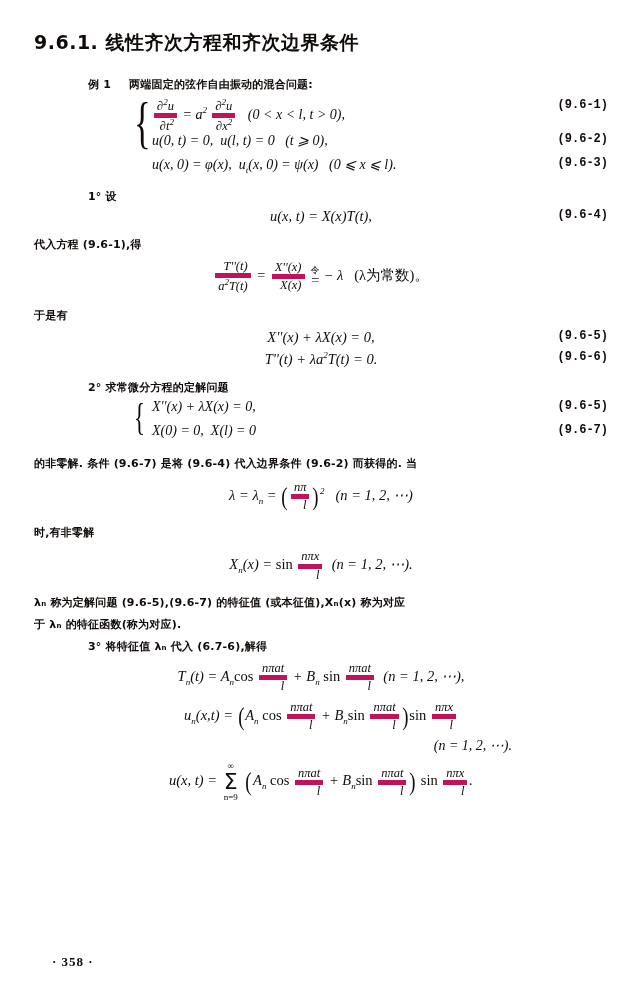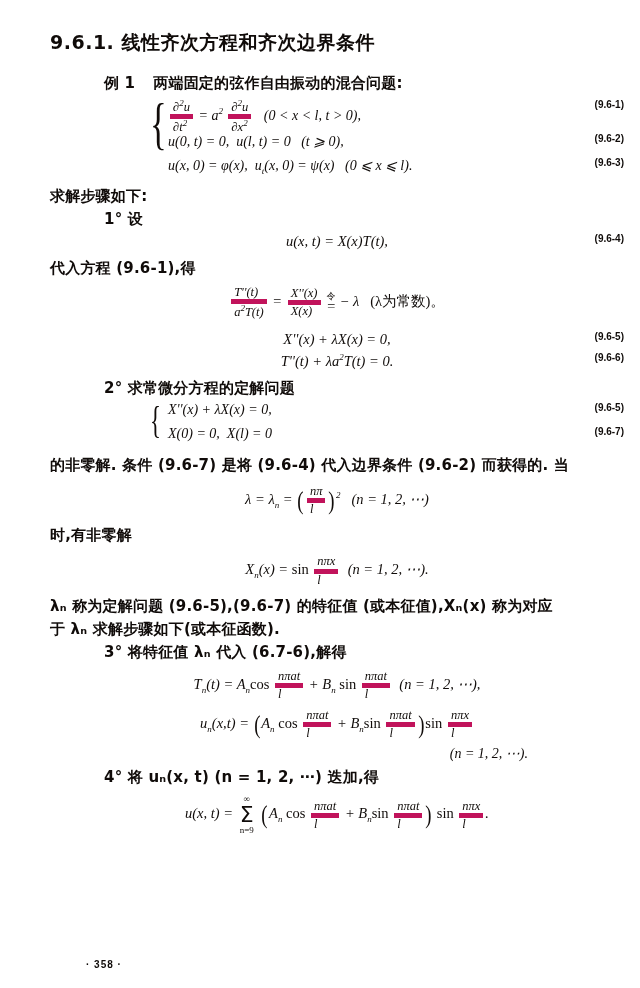--- a/index.html
+++ b/index.html
@@ -10,63 +10,62 @@
     color:#15110f;
     position:relative;
     overflow:hidden;
   }
   .page{
     position:absolute;
     left:0;top:0;width:564px;height:988px;
     padding:0;
     box-sizing:border-box;
     filter:contrast(1.05);
-    margin-left:16px;
   }
   .content{
     position:absolute;
     left:34px;top:30px;width:574px;
   }
   .sec-title{
     font-size:19px;
     font-weight:bold;
     letter-spacing:0.5px;
     margin:0 0 18px 0;
     font-family:"DejaVu Sans", sans-serif;
   }
   .row{
     position:relative;
     margin:0 0 4px 0;
     min-height:16px;
   }
   .txt{
     font-family:"DejaVu Sans", sans-serif;
-    font-size:15px;
+    font-size:11px;
     font-weight:bold;
     letter-spacing:0.2px;
   }
   .txt.indent2{margin-left:54px;}
   .math{
     font-family:"Liberation Serif", serif;
     font-style:italic;
     font-size:14px;
   }
   .mathc{
     text-align:center;
     font-family:"Liberation Serif", serif;
     font-style:italic;
     font-size:14.5px;
   }
   .eqnum{
     position:absolute;
     right:0;
     top:0;
-    font-family:Liberation Sans, sans-serif;
+    font-family:Liberation Mono, monospace;
     font-style:normal;
-    font-size:10px;
+    font-size:12px;
     font-weight:bold;
     letter-spacing:0;
   }
   .brace-group{
     position:relative;
     margin:6px 0 6px 0;
     padding-left:118px;
   }
   .brace{
     position:absolute;
@@ -88,21 +87,21 @@
     position:relative;
     height:24px;
     font-family:"Liberation Serif", serif;
     font-style:italic;
     font-size:14px;
   }
   .beq.tall{height:34px;}
   .frac{
     display:inline-block;
     vertical-align:middle;
-    text-align:left;
+    text-align:right;
     font-style:italic;
     line-height:1.05;
     margin:0 2px;
   }
   .frac .num{display:block;font-size:12.5px;padding:0 3px;}
   .frac .den{display:block;border-top:5px solid #be185d;font-size:12.5px;padding:0 3px;}
   .sup{font-size:9px;vertical-align:super;font-style:italic;}
   .sub{font-size:9px;vertical-align:sub;font-style:italic;}
   .upr{font-style:normal;}
   .sigma-wrap{
@@ -113,24 +112,24 @@
     line-height:1;
     margin:0 3px;
   }
   .sigma-wrap .top{display:block;font-size:9px;}
   .sigma-wrap .sig{display:block;font-size:22px;font-family:"DejaVu Sans", sans-serif;}
   .sigma-wrap .bot{display:block;font-size:9px;}
   .bigparen{font-size:26px;font-style:normal;vertical-align:middle;display:inline-block;transform:scaleX(0.72);}
   .spacer-sm{height:5px;}
   .pagenum{
     position:absolute;
-    left:70px;
+    left:52px;
     bottom:18px;
-    font-family:Liberation Sans, sans-serif;
-    font-size:10px;
+    font-family:Liberation Serif, serif;
+    font-size:13px;
     font-weight:bold;
     letter-spacing:1px;
   }
   .right-align{text-align:right;padding-right:96px;}
 </style>
 </head>
 <body>
 
 <div class="page">
   <div class="content">
@@ -159,23 +158,20 @@
         <span class="math">u(0, t) = 0, &nbsp;u(l, t) = 0 &nbsp;&nbsp;(t ⩾ 0),</span>
         <span class="eqnum">(9.6-2)</span>
       </div>
 
       <div class="beq">
         <span class="math">u(x, 0) = φ(x), &nbsp;u<span class="sub">t</span>(x, 0) = ψ(x) &nbsp;&nbsp;(0 ⩽ x ⩽ l).</span>
         <span class="eqnum">(9.6-3)</span>
       </div>
     </div>
 
-    <div class="row">
-      <span class="txt">求解步骤如下:</span>
-    </div>
 
     <div class="row">
       <span class="txt indent2">1°  设</span>
     </div>
 
     <div class="row">
       <div class="mathc">u(x, t) = X(x)T(t),</div>
       <span class="eqnum">(9.6-4)</span>
     </div>
 
@@ -191,20 +187,23 @@
         =
         <span class="frac" style="font-size:15px;"><span class="num">X''(x)</span><span class="den">X(x)</span></span>
         <span style="display:inline-block;text-align:center;line-height:0.9;vertical-align:middle;">
           <span style="display:block;font-size:9px;font-style:normal;">令</span>
           <span style="display:block;">=</span>
         </span>
         − λ &nbsp;&nbsp;<span class="upr">(λ为常数)。</span>
       </div>
     </div>
 
+    <div class="row">
+      <span class="txt">于是有</span>
+    </div>
 
     <div class="row" style="margin-top:6px;">
       <div class="mathc">X''(x) + λX(x) = 0,</div>
       <span class="eqnum">(9.6-5)</span>
     </div>
 
     <div class="row">
       <div class="mathc">T''(t) + λa<span class="sup">2</span>T(t) = 0.</div>
       <span class="eqnum">(9.6-6)</span>
     </div>
@@ -250,21 +249,21 @@
         X<span class="sub">n</span>(x) = <span class="upr">sin</span>
         <span class="frac"><span class="num">nπx</span><span class="den">l</span></span>
         &nbsp;(n = 1, 2, ⋯).
       </div>
     </div>
 
     <div class="row">
       <span class="txt">λₙ 称为定解问题 (9.6-5),(9.6-7) 的特征值 (或本征值),Xₙ(x) 称为对应</span>
     </div>
     <div class="row">
-      <span class="txt">于 λₙ 求解步骤如下(或本征函数).</span>
+      <span class="txt">于 λₙ 的特征函数(称为对应).</span>
     </div>
 
     <div class="row">
       <span class="txt indent2">3°  将特征值 λₙ 代入 (6.7-6),解得</span>
     </div>
 
     <div class="row" style="margin-top:8px;margin-bottom:8px;">
       <div class="mathc">
         T<span class="sub">n</span>(t) = A<span class="sub">n</span><span class="upr">cos</span>
         <span class="frac"><span class="num">nπat</span><span class="den">l</span></span>
@@ -283,23 +282,20 @@
         + B<span class="sub">n</span><span class="upr">sin</span>
         <span class="frac"><span class="num">nπat</span><span class="den">l</span></span><span class="bigparen">)</span><span class="upr">sin</span>
         <span class="frac"><span class="num">nπx</span><span class="den">l</span></span>
       </div>
     </div>
 
     <div class="row right-align" style="margin-top:2px;">
       <span class="math">(n = 1, 2, ⋯).</span>
     </div>
 
-    <div class="row" style="margin-top:6px;">
-      <span class="txt indent2">4°  将 uₙ(x, t) (n = 1, 2, ⋯) 迭加,得</span>
-    </div>
 
     <div class="row" style="margin-top:8px;">
       <div class="mathc">
         u(x, t) =
         <span class="sigma-wrap"><span class="top">∞</span><span class="sig">Σ</span><span class="bot">n=9</span></span>
         <span class="bigparen">(</span>A<span class="sub">n</span> <span class="upr">cos</span>
         <span class="frac"><span class="num">nπat</span><span class="den">l</span></span>
         + B<span class="sub">n</span><span class="upr">sin</span>
         <span class="frac"><span class="num">nπat</span><span class="den">l</span></span><span class="bigparen">)</span>
         <span class="upr">sin</span>

